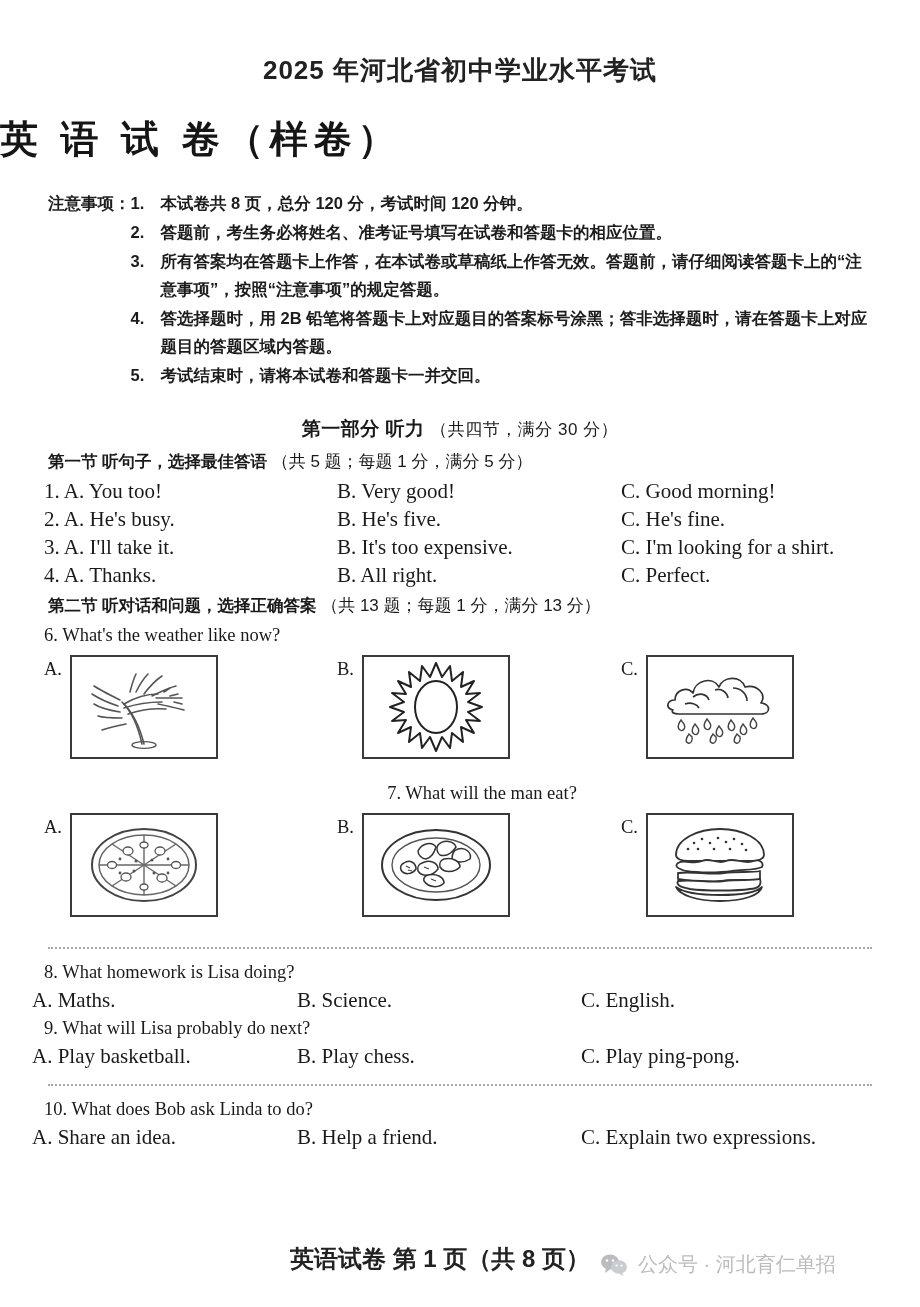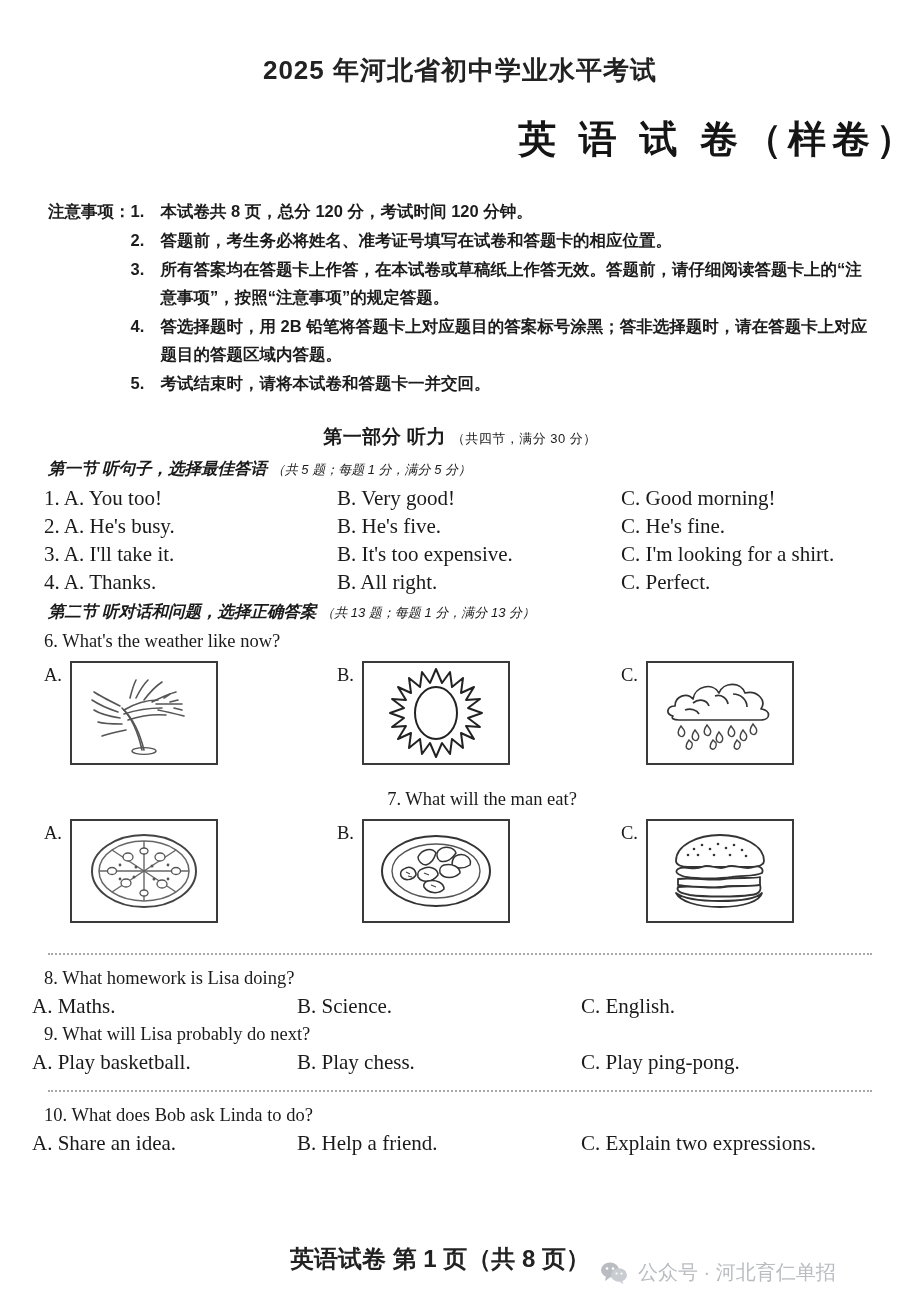--- a/index.html
+++ b/index.html
@@ -26,33 +26,33 @@
     text-align: center;
     font-family: "Liberation Sans", "DejaVu Sans", sans-serif;
     font-weight: bold;
     font-size: 26px;
     letter-spacing: 1px;
     margin: 0;
     padding-top: 53px;
     color: #222;
   }
   .doc-title-2 {
-    text-align: right;
+    text-align: left;
     font-family: "Liberation Sans", "DejaVu Sans", sans-serif;
     font-weight: bold;
     font-size: 38px;
     letter-spacing: 6px;
     margin: 0;
     padding-top: 26px;
     color: #151515;
   }
 
   
   .notice {
-    margin: 32px 44px 0 48px;
+    margin: 24px 44px 0 48px;
     font-family: "Liberation Sans", "DejaVu Sans", sans-serif;
     font-size: 16.5px;
     line-height: 28px;
     font-weight: bold;
     color: #1c1c1c;
   }
   .notice-row {
     display: flex;
     align-items: flex-start;
   }
@@ -83,23 +83,22 @@
     font-weight: bold;
     font-size: 19px;
     margin: 26px 0 8px 0;
     letter-spacing: 0.5px;
   }
   .section-heading {
     margin: 6px 8px 4px 48px;
     font-family: "Liberation Sans", "DejaVu Sans", sans-serif;
     font-weight: bold;
     font-size: 16.5px;
-    font-style: italic;
-  }
-  .weight-normal { font-weight: normal; font-size: 13px; }
+  }
+  .weight-normal { font-weight: normal; font-size: 17px; }
 
   
   .opt-row {
     position: relative;
     height: 28px;
     margin-left: 44px;
     font-size: 21px;
     line-height: 28px;
     white-space: nowrap;
   }
@@ -172,21 +171,21 @@
     top: 0;
     font-family: "Liberation Sans", "DejaVu Sans", sans-serif;
     font-weight: bold;
     font-size: 24px;
     color: #222;
     white-space: nowrap;
   }
   .watermark {
     position: absolute;
     left: 600px;
-    top: 16px;
+    top: 8px;
     display: flex;
     align-items: center;
     color: #b9bcc0;
     font-family: "Liberation Sans", "DejaVu Sans", sans-serif;
     font-size: 20px;
     white-space: nowrap;
   }
   .wechat-icon {
     margin-right: 10px;
     display: inline-flex;

